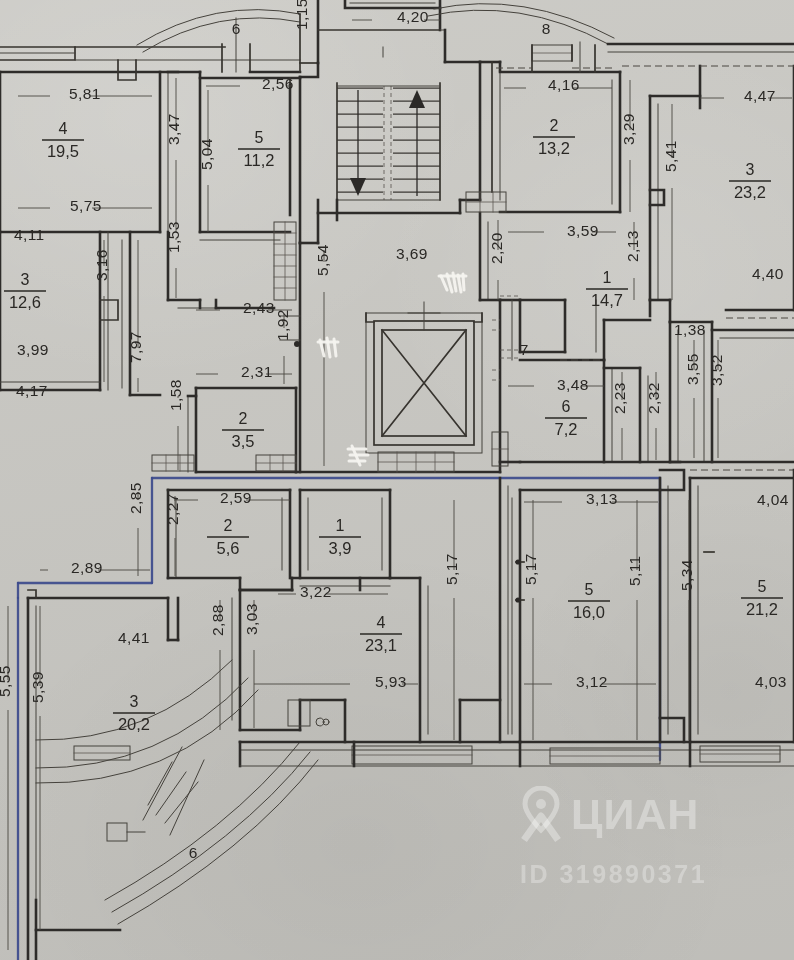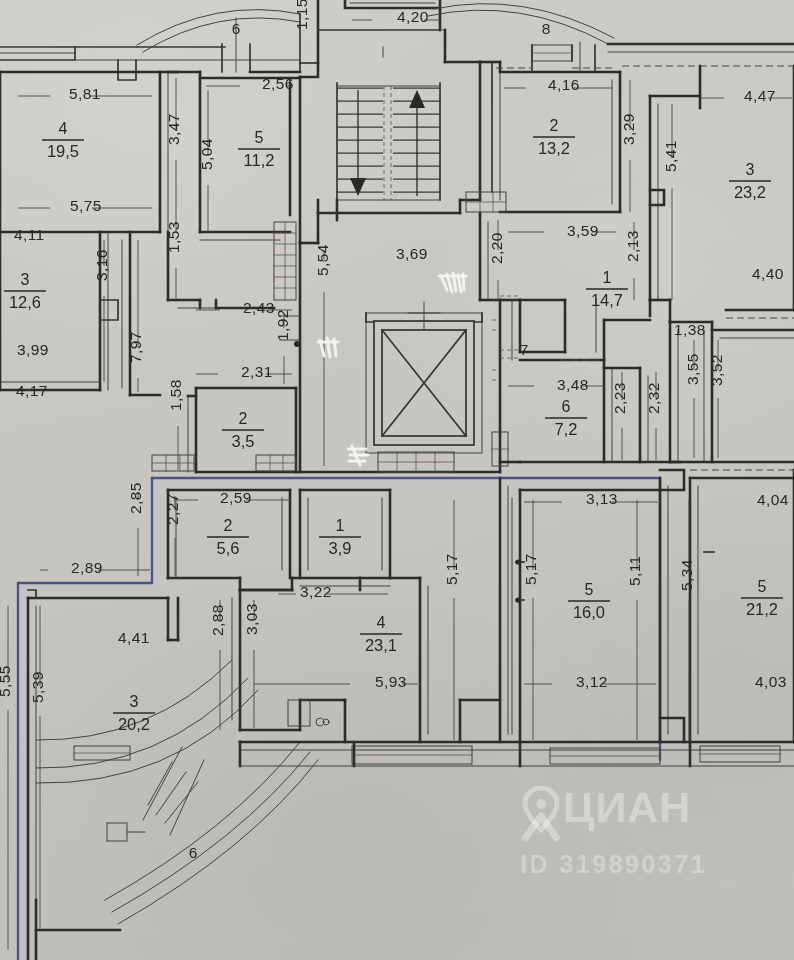--- a/index.html
+++ b/index.html
@@ -46,29 +46,29 @@
 
   
   .wite{stroke:#f4f3ef;stroke-width:3.0;fill:none;stroke-linecap:round;opacity:.95;}
 
   
   #watermark{
     position:absolute;left:520px;top:786px;
     width:250px;height:96px;
     pointer-events:none;
   }
-  #wm-row{display:flex;gap:1px;}
+  #wm-row{display:flex;align-items:center;gap:9px;}
   #wm-word{
     font-size:43px;font-weight:bold;letter-spacing:1px;
     color:rgba(255,255,255,.34);
     font-family:"Liberation Sans",sans-serif;
     line-height:1;
   }
   #wm-id{
-    margin-top:8px;
+    margin-top:18px;
     font-size:25px;font-weight:bold;letter-spacing:2.5px;
     color:rgba(255,255,255,.30);
     font-family:"Liberation Sans",sans-serif;
   }
 </style>
 </head>
 <body>
 
 <div id="stage">
 

